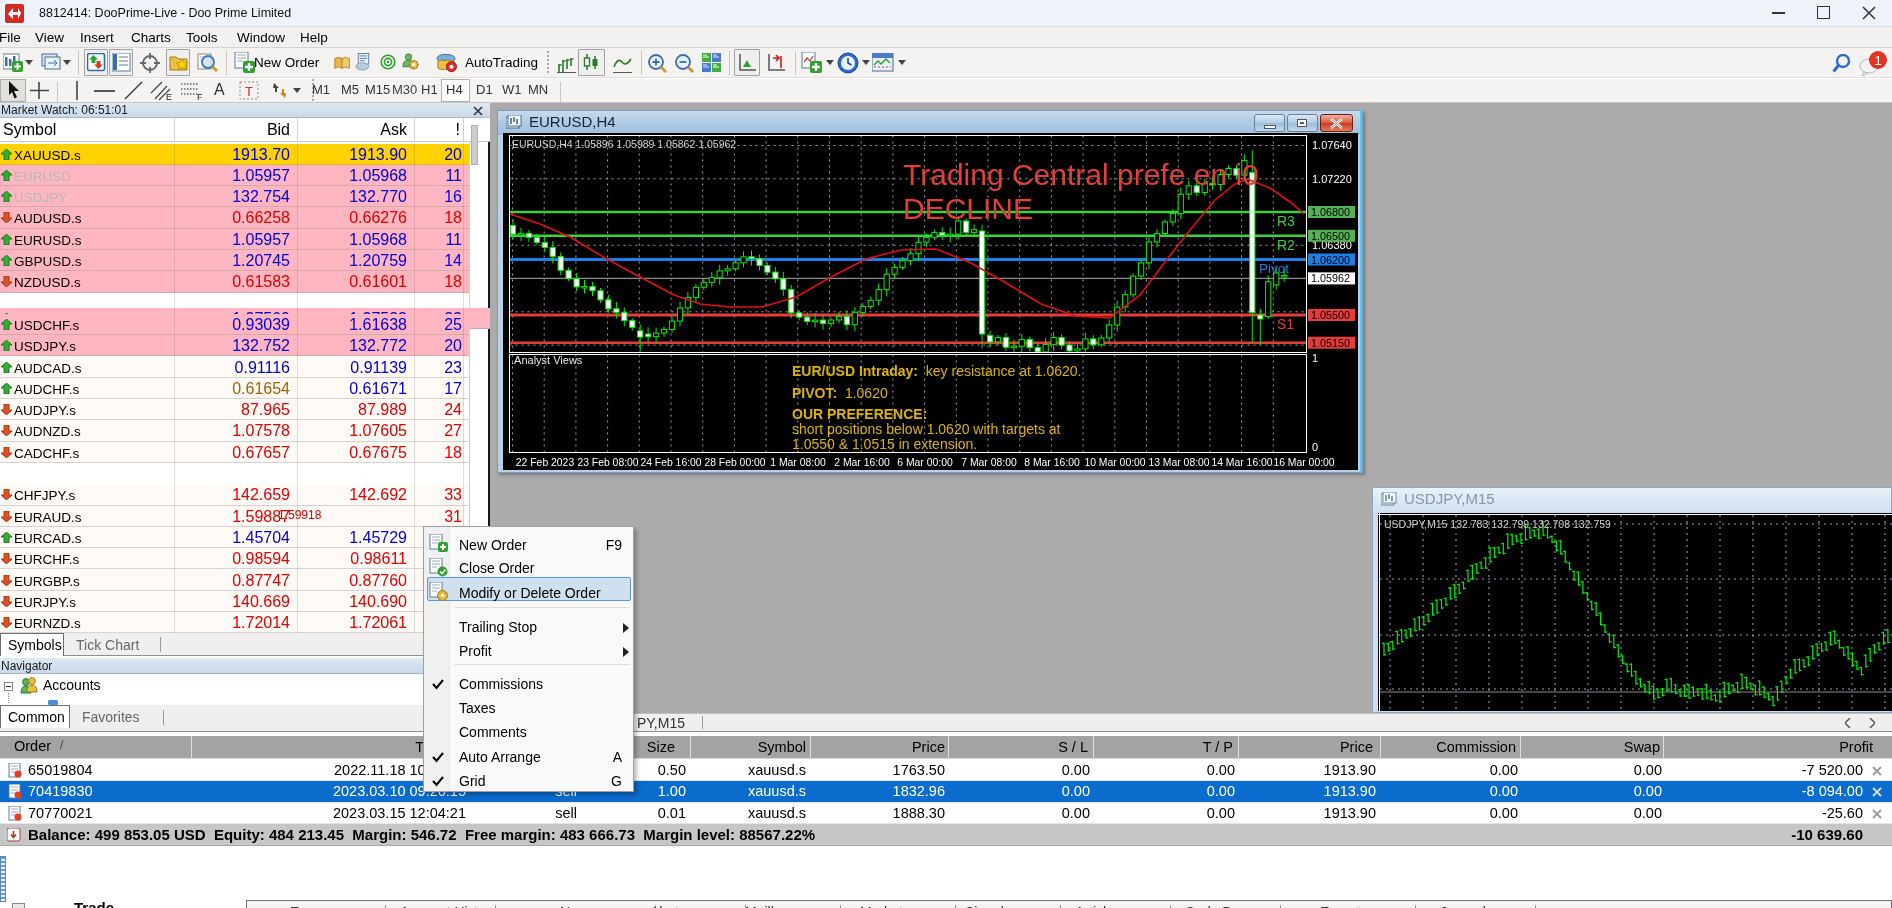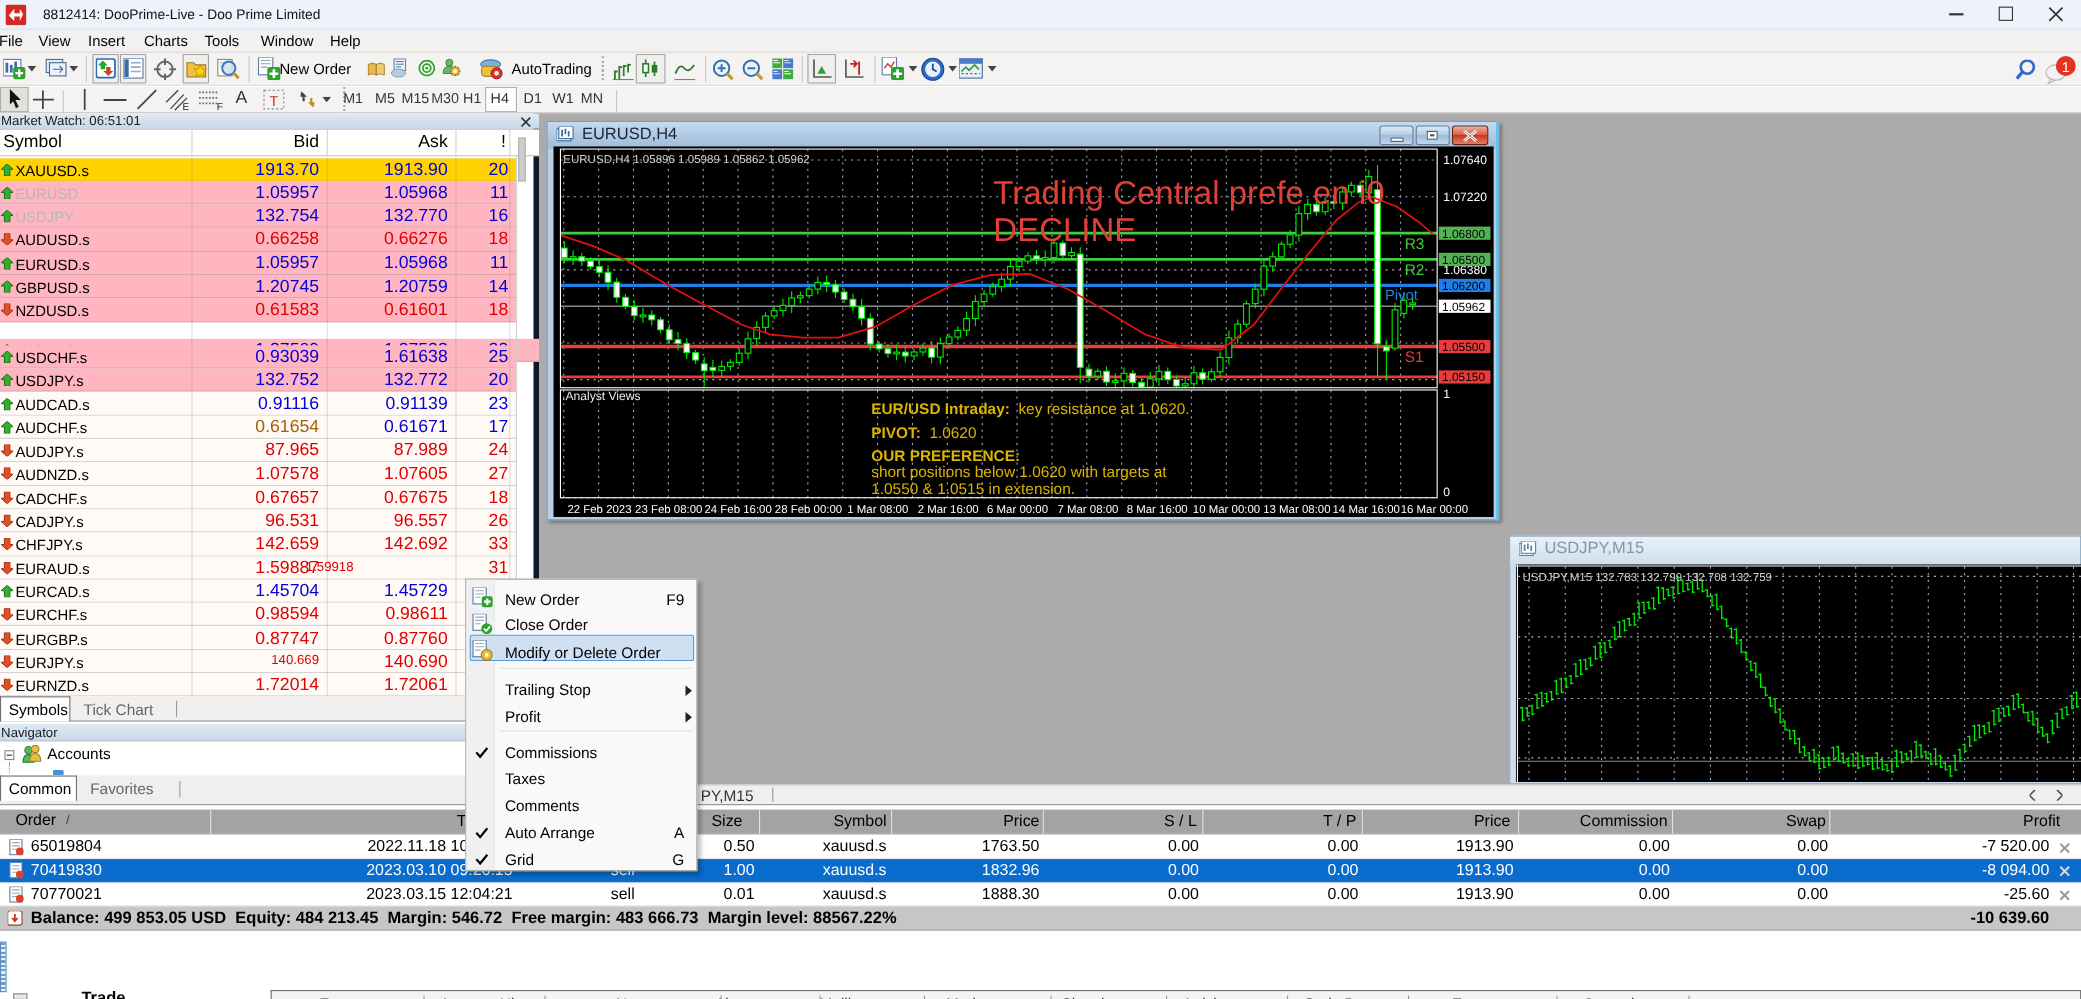--- a/index.html
+++ b/index.html
@@ -240,21 +240,21 @@
 <div class="abs" style="left:365px;top:3px;font-size:13px;color:#333">M15</div>
 <div class="abs" style="left:392px;top:3px;font-size:13px;color:#404040">M30</div>
 <div class="abs" style="left:421px;top:3px;font-size:13px;color:#333">H1</div>
 <div class="abs" style="left:441px;top:0px;width:29px;height:23px;background:#fdfdfd;border:1px solid #b0aea8"></div>
 <div class="abs" style="left:446px;top:3px;font-size:13px;color:#333">H4</div>
 <div class="abs" style="left:476px;top:3px;font-size:13px;color:#333">D1</div>
 <div class="abs" style="left:502px;top:3px;font-size:13px;color:#333">W1</div>
 <div class="abs" style="left:528px;top:3px;font-size:13px;color:#333">MN</div>
 <div class="abs" style="left:560px;top:3px;width:1px;height:24px;background:#c8c6c2"></div>
 </div>
-<div class="abs" style="left:0;top:103px;width:490px;height:553px;background:#fff;border-right:5px solid #0f172a">
+<div class="abs" style="left:0;top:103px;width:490px;height:553px;background:#fff;border-right:2px solid #0f172a">
 <div class="abs" style="left:0;top:0;width:490px;height:15px;background:linear-gradient(#dfe9f3,#c9d9e9);border-bottom:1px solid #a8b8c8;font-size:12px;color:#1a1a1a">
       <span style="position:absolute;left:1px;top:0px">Market Watch: 06:51:01</span>
 <svg style="position:absolute;left:473px;top:3px" width="10" height="10">
         <path d="M1 1 L9 9 M9 1 L1 9" stroke="#333" stroke-width="1.6"></path>
       </svg>
     </div>
 <div class="abs" style="left:0;top:15px;width:490px;height:24px;background:#fff;border-bottom:1px solid #c8c8c8">
 <span class="abs" style="left:3px;top:3px;font-size:16px">Symbol</span>
 <span class="abs" style="left:200px;top:3px;width:90px;font-size:16px">
         <span style="position:absolute;right:0">Bid</span>
@@ -399,29 +399,20 @@
 </div>
 <div class="abs" style="left:0;top:338.7px;width:469px;height:21.30px;background:#fffaf5;border-bottom:1px solid rgba(140,140,140,0.35)">
 <svg class="abs" style="left:1px;top:5px" width="11" height="11">
         <path d="M5.5 11 L11 6 L8 6 L8 0 L3 0 L3 6 L0 6 Z" fill="#e05020" stroke="#a03010" stroke-width="0.9"></path>
       </svg>
 <span class="abs" style="left:14px;top:4px;font-size:13.5px;color:#000">CADCHF.s</span>
 <span class="abs" style="left:170px;top:2px;width:120px;font-size:16px;color:#e00000;text-align:right;display:inline-block">0.67657</span>
 <span class="abs" style="left:290px;top:2px;width:117px;font-size:16px;color:#e00000;text-align:right;display:inline-block">0.67675</span>
 <span class="abs" style="left:400px;top:2px;width:62px;font-size:16px;color:#e00000;text-align:right;display:inline-block">18</span>
 </div>
-<div class="abs" style="left:0;top:360.0px;width:469px;height:21.30px;background:#fffaf5;border-bottom:1px solid rgba(140,140,140,0.35)">
-<svg class="abs" style="left:1px;top:5px" width="11" height="11">
-        <path d="M5.5 11 L11 6 L8 6 L8 0 L3 0 L3 6 L0 6 Z" fill="#e05020" stroke="#a03010" stroke-width="0.9"></path>
-      </svg>
-<span class="abs" style="left:14px;top:4px;font-size:13.5px;color:#000">CADJPY.s</span>
-<span class="abs" style="left:170px;top:2px;width:120px;font-size:16px;color:#e00000;text-align:right;display:inline-block">96.531</span>
-<span class="abs" style="left:290px;top:2px;width:117px;font-size:16px;color:#e00000;text-align:right;display:inline-block">96.557</span>
-<span class="abs" style="left:400px;top:2px;width:62px;font-size:16px;color:#e00000;text-align:right;display:inline-block">26</span>
-</div>
 <div class="abs" style="left:0;top:381.3px;width:469px;height:21.30px;background:#fffaf5;border-bottom:1px solid rgba(140,140,140,0.35)">
 <svg class="abs" style="left:1px;top:5px" width="11" height="11">
         <path d="M5.5 11 L11 6 L8 6 L8 0 L3 0 L3 6 L0 6 Z" fill="#e05020" stroke="#a03010" stroke-width="0.9"></path>
       </svg>
 <span class="abs" style="left:14px;top:4px;font-size:13.5px;color:#000">CHFJPY.s</span>
 <span class="abs" style="left:170px;top:2px;width:120px;font-size:16px;color:#e00000;text-align:right;display:inline-block">142.659</span>
 <span class="abs" style="left:290px;top:2px;width:117px;font-size:16px;color:#e00000;text-align:right;display:inline-block">142.692</span>
 <span class="abs" style="left:400px;top:2px;width:62px;font-size:16px;color:#e00000;text-align:right;display:inline-block">33</span>
 </div>
 <div class="abs" style="left:0;top:402.6px;width:469px;height:21.30px;background:#fffaf5;border-bottom:1px solid rgba(140,140,140,0.35)">
@@ -455,21 +446,21 @@
       </svg>
 <span class="abs" style="left:14px;top:4px;font-size:13.5px;color:#000">EURGBP.s</span>
 <span class="abs" style="left:170px;top:2px;width:120px;font-size:16px;color:#e00000;text-align:right;display:inline-block">0.87747</span>
 <span class="abs" style="left:290px;top:2px;width:117px;font-size:16px;color:#e00000;text-align:right;display:inline-block">0.87760</span>
 </div>
 <div class="abs" style="left:0;top:487.8px;width:469px;height:21.30px;background:#fffaf5;border-bottom:1px solid rgba(140,140,140,0.35)">
 <svg class="abs" style="left:1px;top:5px" width="11" height="11">
         <path d="M5.5 11 L11 6 L8 6 L8 0 L3 0 L3 6 L0 6 Z" fill="#e05020" stroke="#a03010" stroke-width="0.9"></path>
       </svg>
 <span class="abs" style="left:14px;top:4px;font-size:13.5px;color:#000">EURJPY.s</span>
-<span class="abs" style="left:170px;top:2px;width:120px;font-size:12px;color:#e00000;text-align:right;display:inline-block">140.669</span>
+<span class="abs" style="left:170px;top:2px;width:120px;font-size:16px;color:#e00000;text-align:right;display:inline-block">140.669</span>
 <span class="abs" style="left:290px;top:2px;width:117px;font-size:16px;color:#e00000;text-align:right;display:inline-block">140.690</span>
 </div>
 <div class="abs" style="left:0;top:509.1px;width:469px;height:21.30px;background:#fffaf5;border-bottom:1px solid rgba(140,140,140,0.35)">
 <svg class="abs" style="left:1px;top:5px" width="11" height="11">
         <path d="M5.5 11 L11 6 L8 6 L8 0 L3 0 L3 6 L0 6 Z" fill="#e05020" stroke="#a03010" stroke-width="0.9"></path>
       </svg>
 <span class="abs" style="left:14px;top:4px;font-size:13.5px;color:#000">EURNZD.s</span>
 <span class="abs" style="left:170px;top:2px;width:120px;font-size:16px;color:#e00000;text-align:right;display:inline-block">1.72014</span>
 <span class="abs" style="left:290px;top:2px;width:117px;font-size:16px;color:#e00000;text-align:right;display:inline-block">1.72061</span>
 </div>

